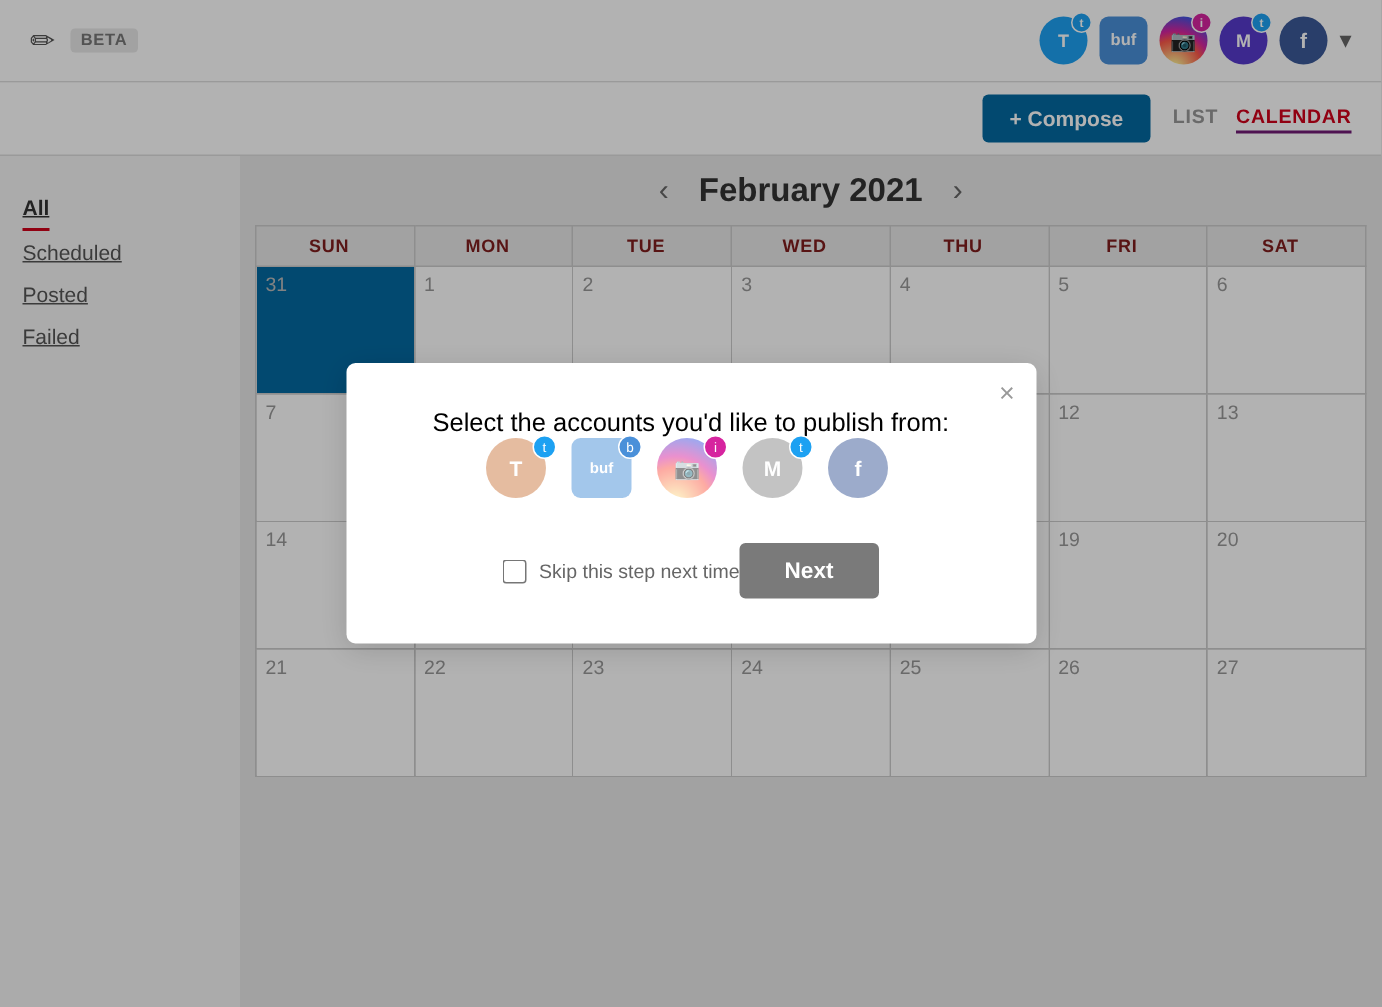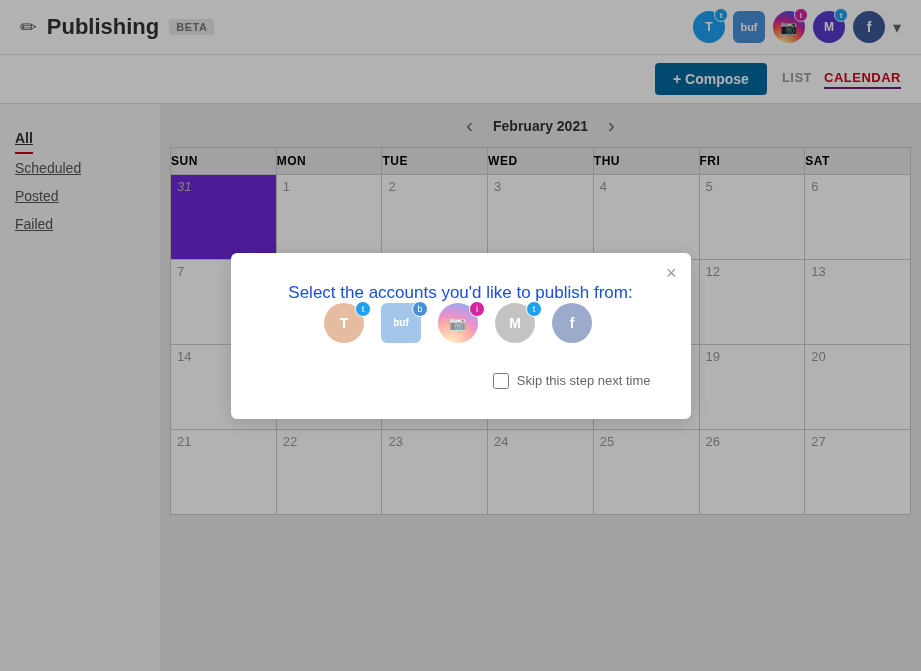--- a/index.html
+++ b/index.html
@@ -158,55 +158,54 @@
       margin-bottom: 10px;
     }
     .cal-nav {
       background: none;
       border: none;
       font-size: 20px;
       cursor: pointer;
       color: #666;
     }
     .cal-title {
-      font-size: 14px;
+      font-size: 22px;
       font-weight: 700;
       color: #333;
     }
     .cal-grid {
       width: 100%;
       border-collapse: collapse;
       background: #e8e8e8;
     }
     .cal-grid th {
       background: #e8e8e8;
       font-size: 12px;
       font-weight: 600;
       letter-spacing: 0.5px;
-      color: #000000;
+      color: #7f1d1d;
       padding: 6px 0;
-      text-align: left;
+      text-align: center;
       padding-right: 8px;
       border: 1px solid #ccc;
     }
     .cal-grid td {
       background: #fff;
       border: 1px solid #ccc;
       vertical-align: top;
       width: calc(100% / 7);
       height: 85px;
       padding: 4px 6px;
       font-size: 13px;
       color: #999;
       position: relative;
     }
     .cal-grid td.other-month {
-      background: #6d28d9;
+      background: #0369a1;
       color: #bbb;
-      font-style: italic;
     }
     .day-num {
       display: inline-block;
       font-size: 13px;
       font-weight: 500;
     }
     .day-num.today {
       background: #333;
       color: #fff;
       border-radius: 50%;
@@ -242,21 +241,21 @@
       right: 14px;
       background: none;
       border: none;
       font-size: 18px;
       cursor: pointer;
       color: #999;
     }
     .modal-title {
       font-size: 17px;
       font-weight: 400;
-      color: #1d4ed8;
+      color: #000000;
       text-align: center;
     }
     .modal-accounts {
       display: flex;
       justify-content: center;
       gap: 12px;
       margin-bottom: 25px;
       align-items: center;
     }
     .acct-wrapper {
@@ -286,21 +285,21 @@
       display: flex;
       align-items: center;
       justify-content: center;
       font-size: 9px;
       color: #fff;
       border: 1px solid #fff;
     }
     .modal-footer {
       display: flex;
       align-items: center;
-      justify-content: flex-end;
+      justify-content: center;
     }
     .skip-label {
       display: flex;
       align-items: center;
       gap: 8px;
       font-size: 13px;
       color: #666;
       cursor: pointer;
     }
     .skip-checkbox {
@@ -320,21 +319,20 @@
       font-weight: 600;
       cursor: pointer;
     }
   </style>
 </head>
 <body>
 
 <header class="header">
   <div class="header-left">
     <span class="logo-icon">✏</span>
-    <span class="logo-text">Publishing</span>
     <span class="beta-badge">BETA</span>
   </div>
   <div class="header-right">
     <div class="social-icon-circle ic-twitter" style="position:relative;">
       <span style="font-size:12px;font-weight:700;">T</span>
       <span class="small-badge badge-twitter">t</span>
     </div>
     <div style="position:relative;display:flex;align-items:center;justify-content:center;">
       <div style="width:32px;height:32px;background:#4a90d9;border-radius:6px;display:flex;align-items:center;justify-content:center;font-size:11px;font-weight:700;color:#fff;">buf</div>
     </div>
@@ -460,15 +458,16 @@
 
       <div class="acct-wrapper">
         <div class="acct-avatar" style="background:#3b5998;">f</div>
       </div>
     </div>
     <div class="modal-footer">
       <label class="skip-label">
         <input type="checkbox" class="skip-checkbox" style="">
         <span>Skip this step next time</span>
       </label>
+      <button class="next-btn">Next</button>
     </div>
   </div>
 </div>
 
 </body></html>

